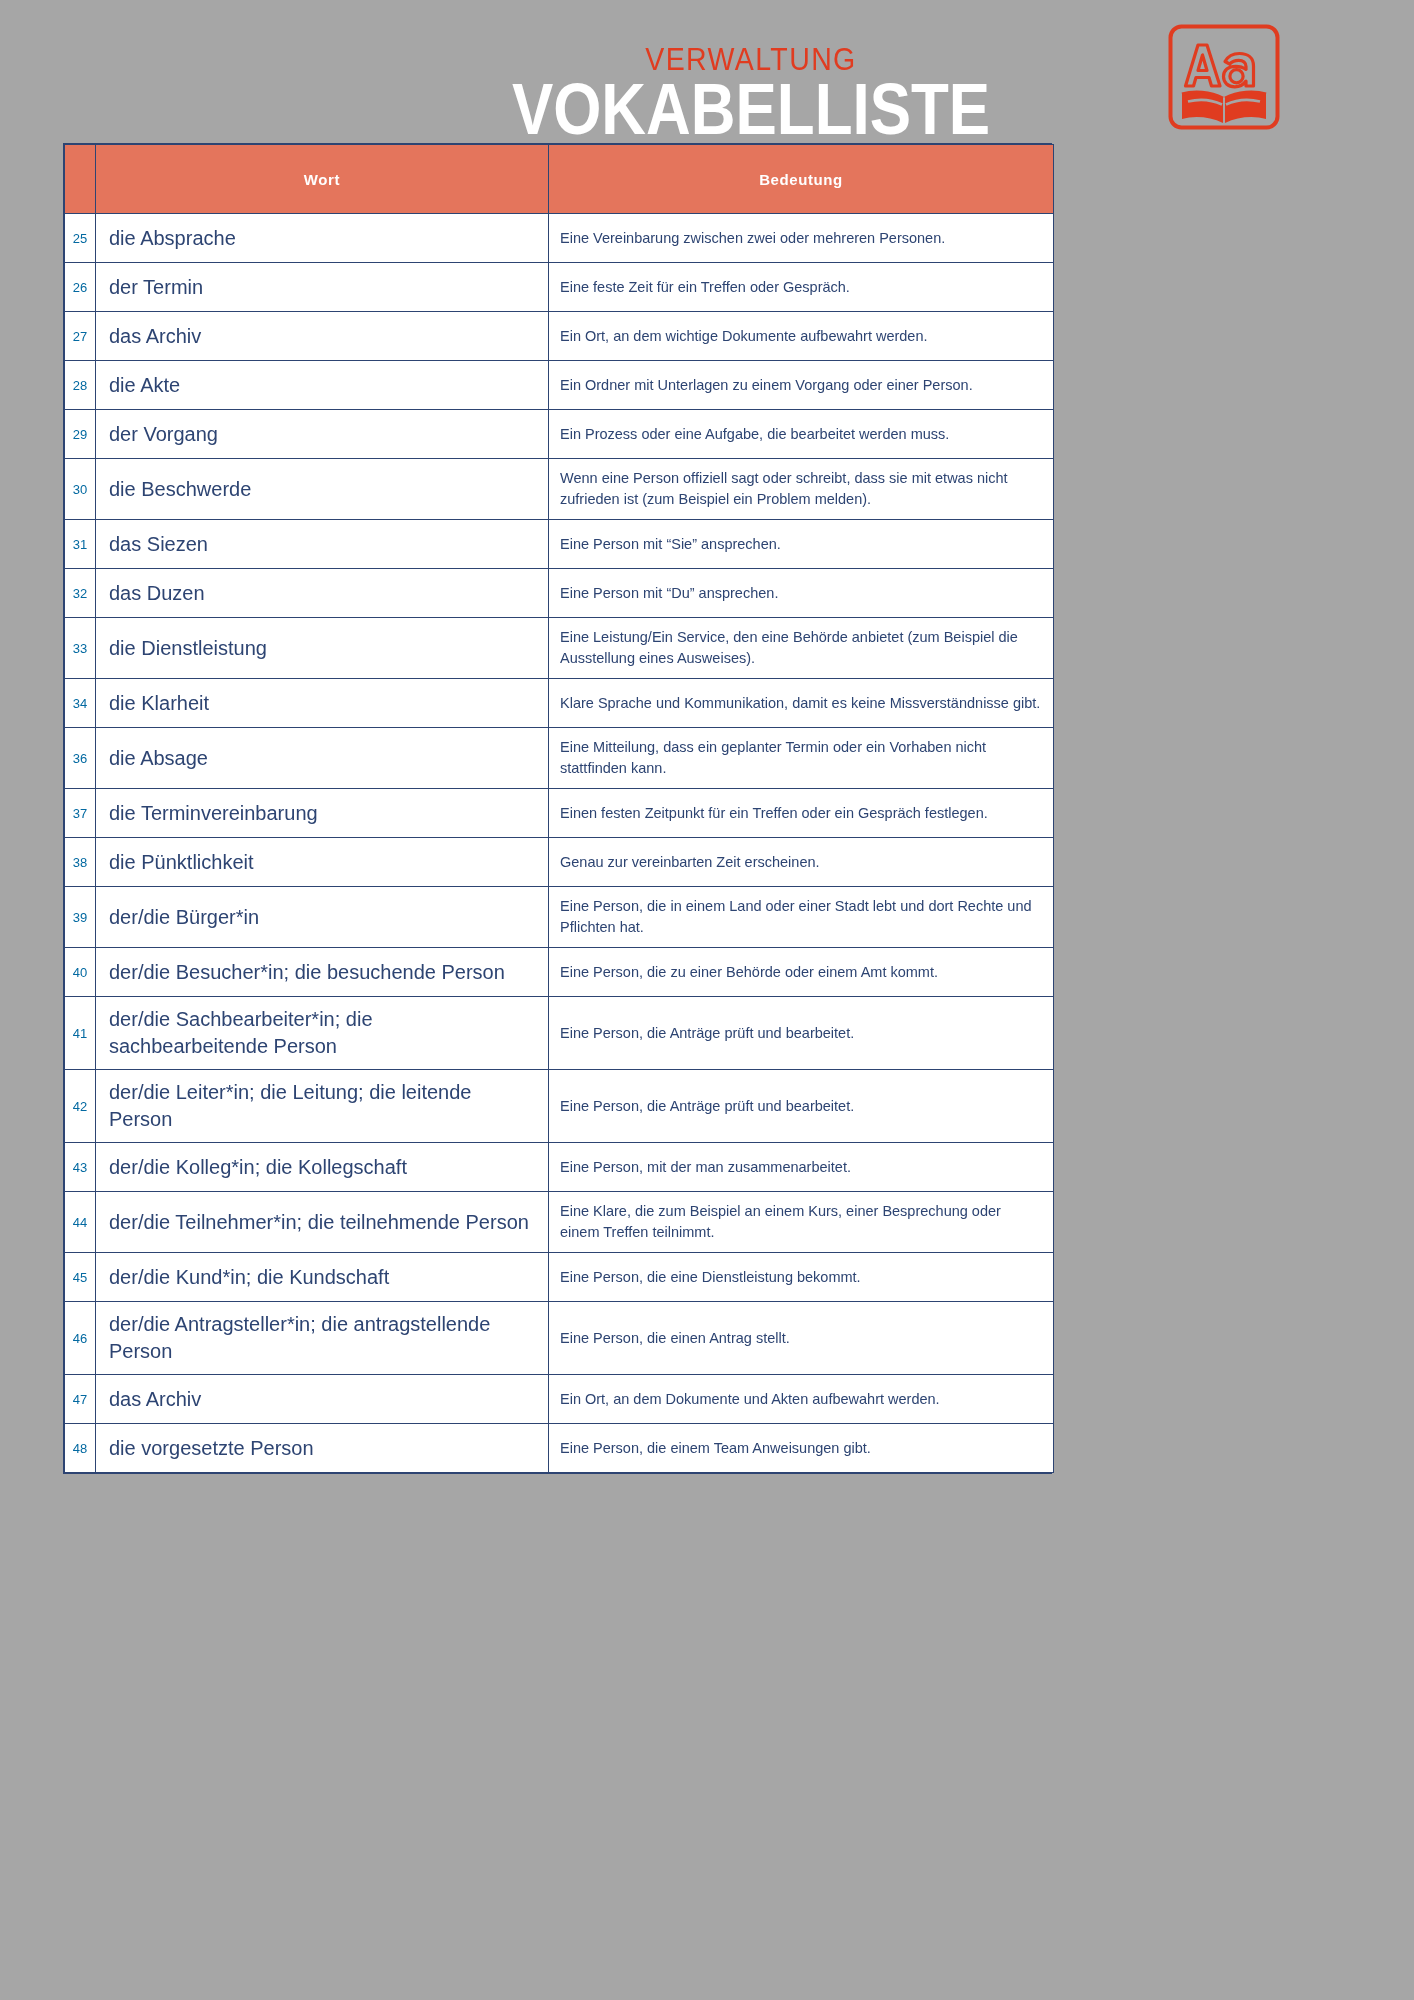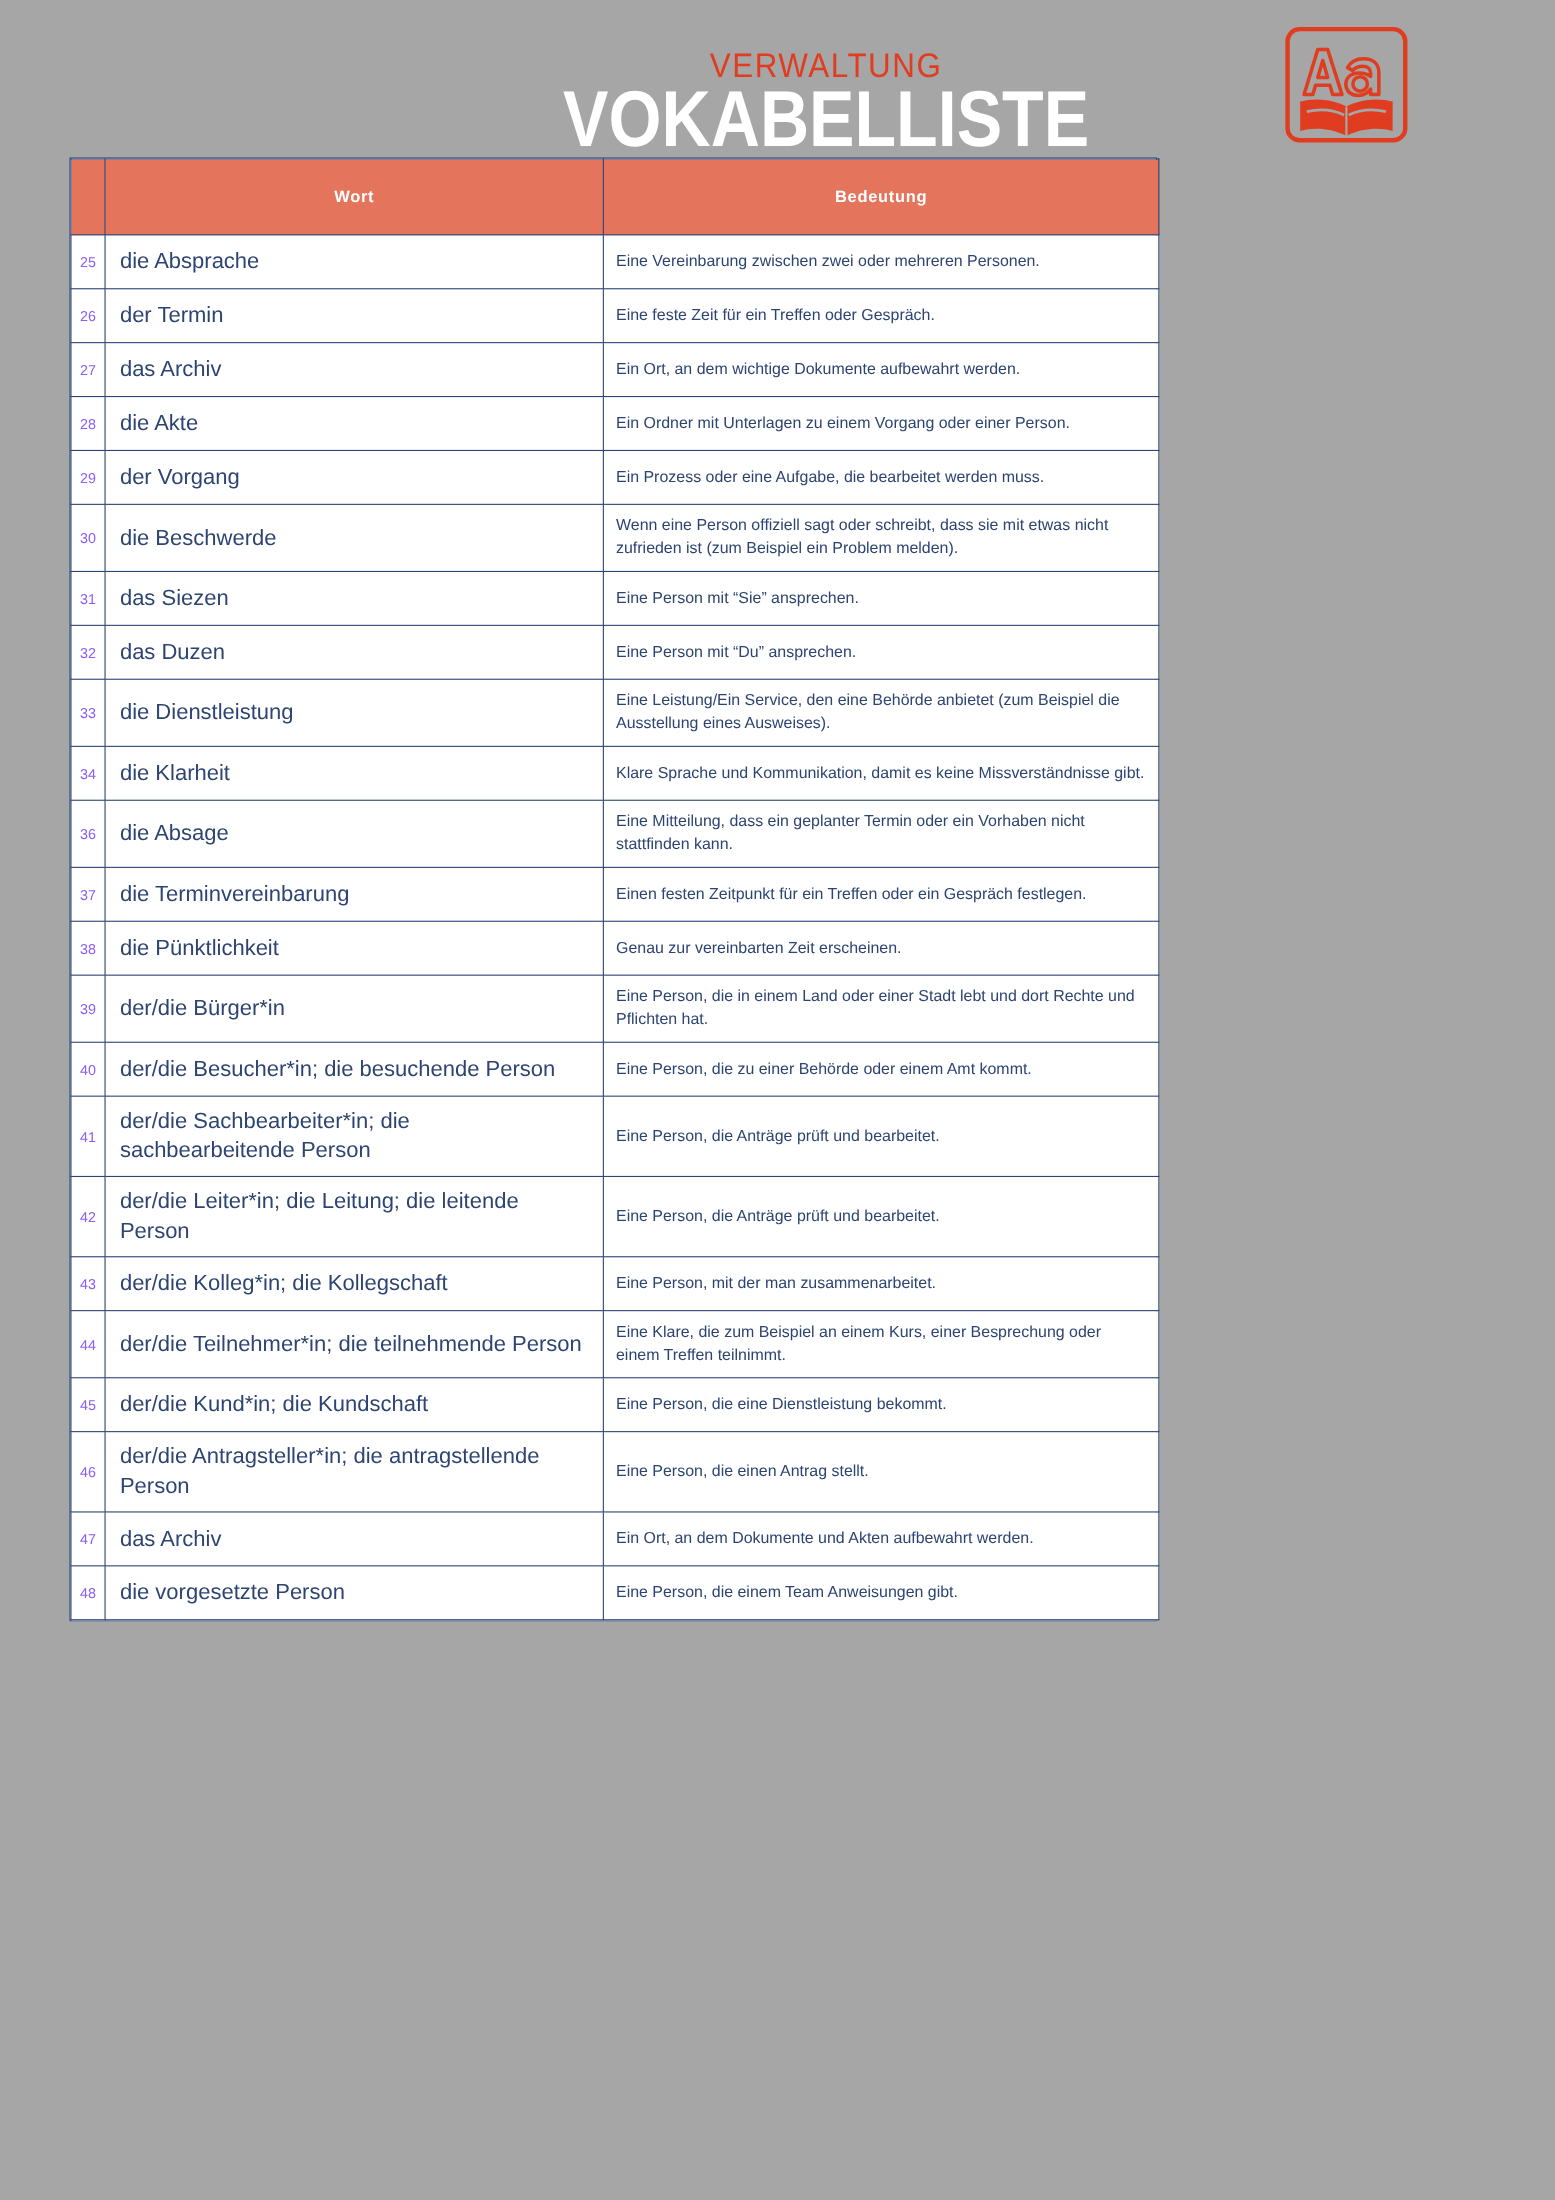--- a/index.html
+++ b/index.html
@@ -64,21 +64,21 @@
   tbody td{
     border:1px solid #2d4472;
     vertical-align:middle;
     color:#2d4472;
     background:#ffffff;
     padding:0;
   }
   td.num{
     text-align:center;
     font-size:13px;
-    color:#8b5cf6;
+    color:#0369a1;
     padding:0 2px;
   }
   td.word{
     font-size:20px;
     padding:9px 12px 9px 13px;
     line-height:27px;
   }
   td.mean{
     font-size:14.5px;
     padding:9px 10px 9px 11px;

